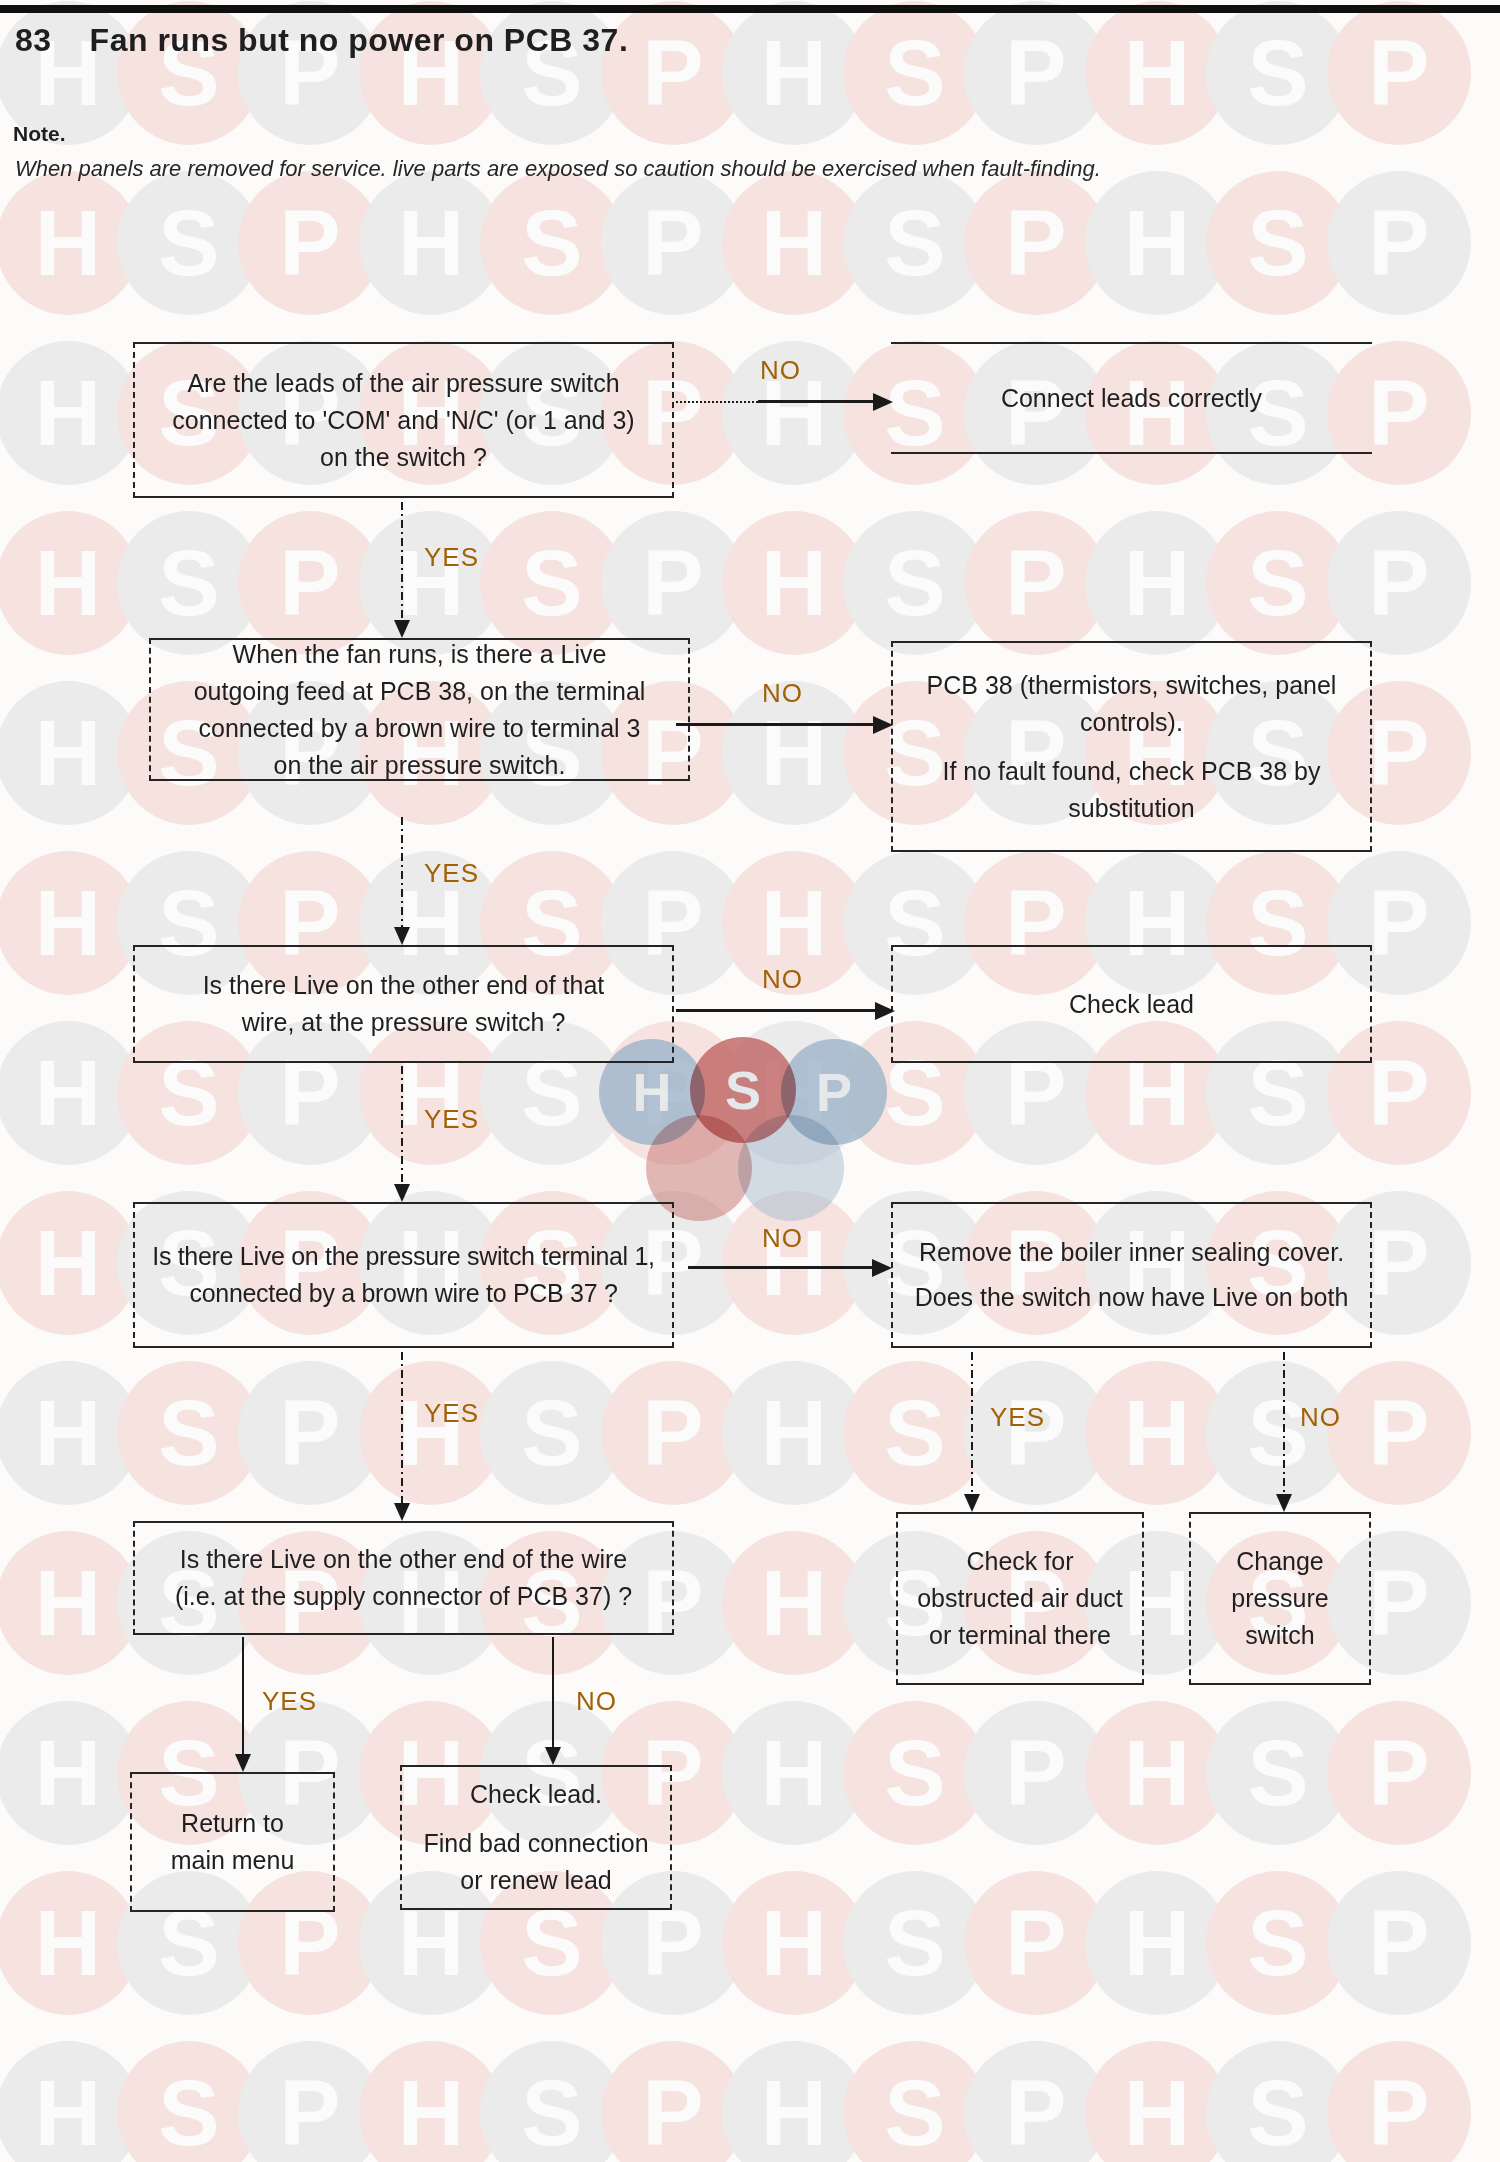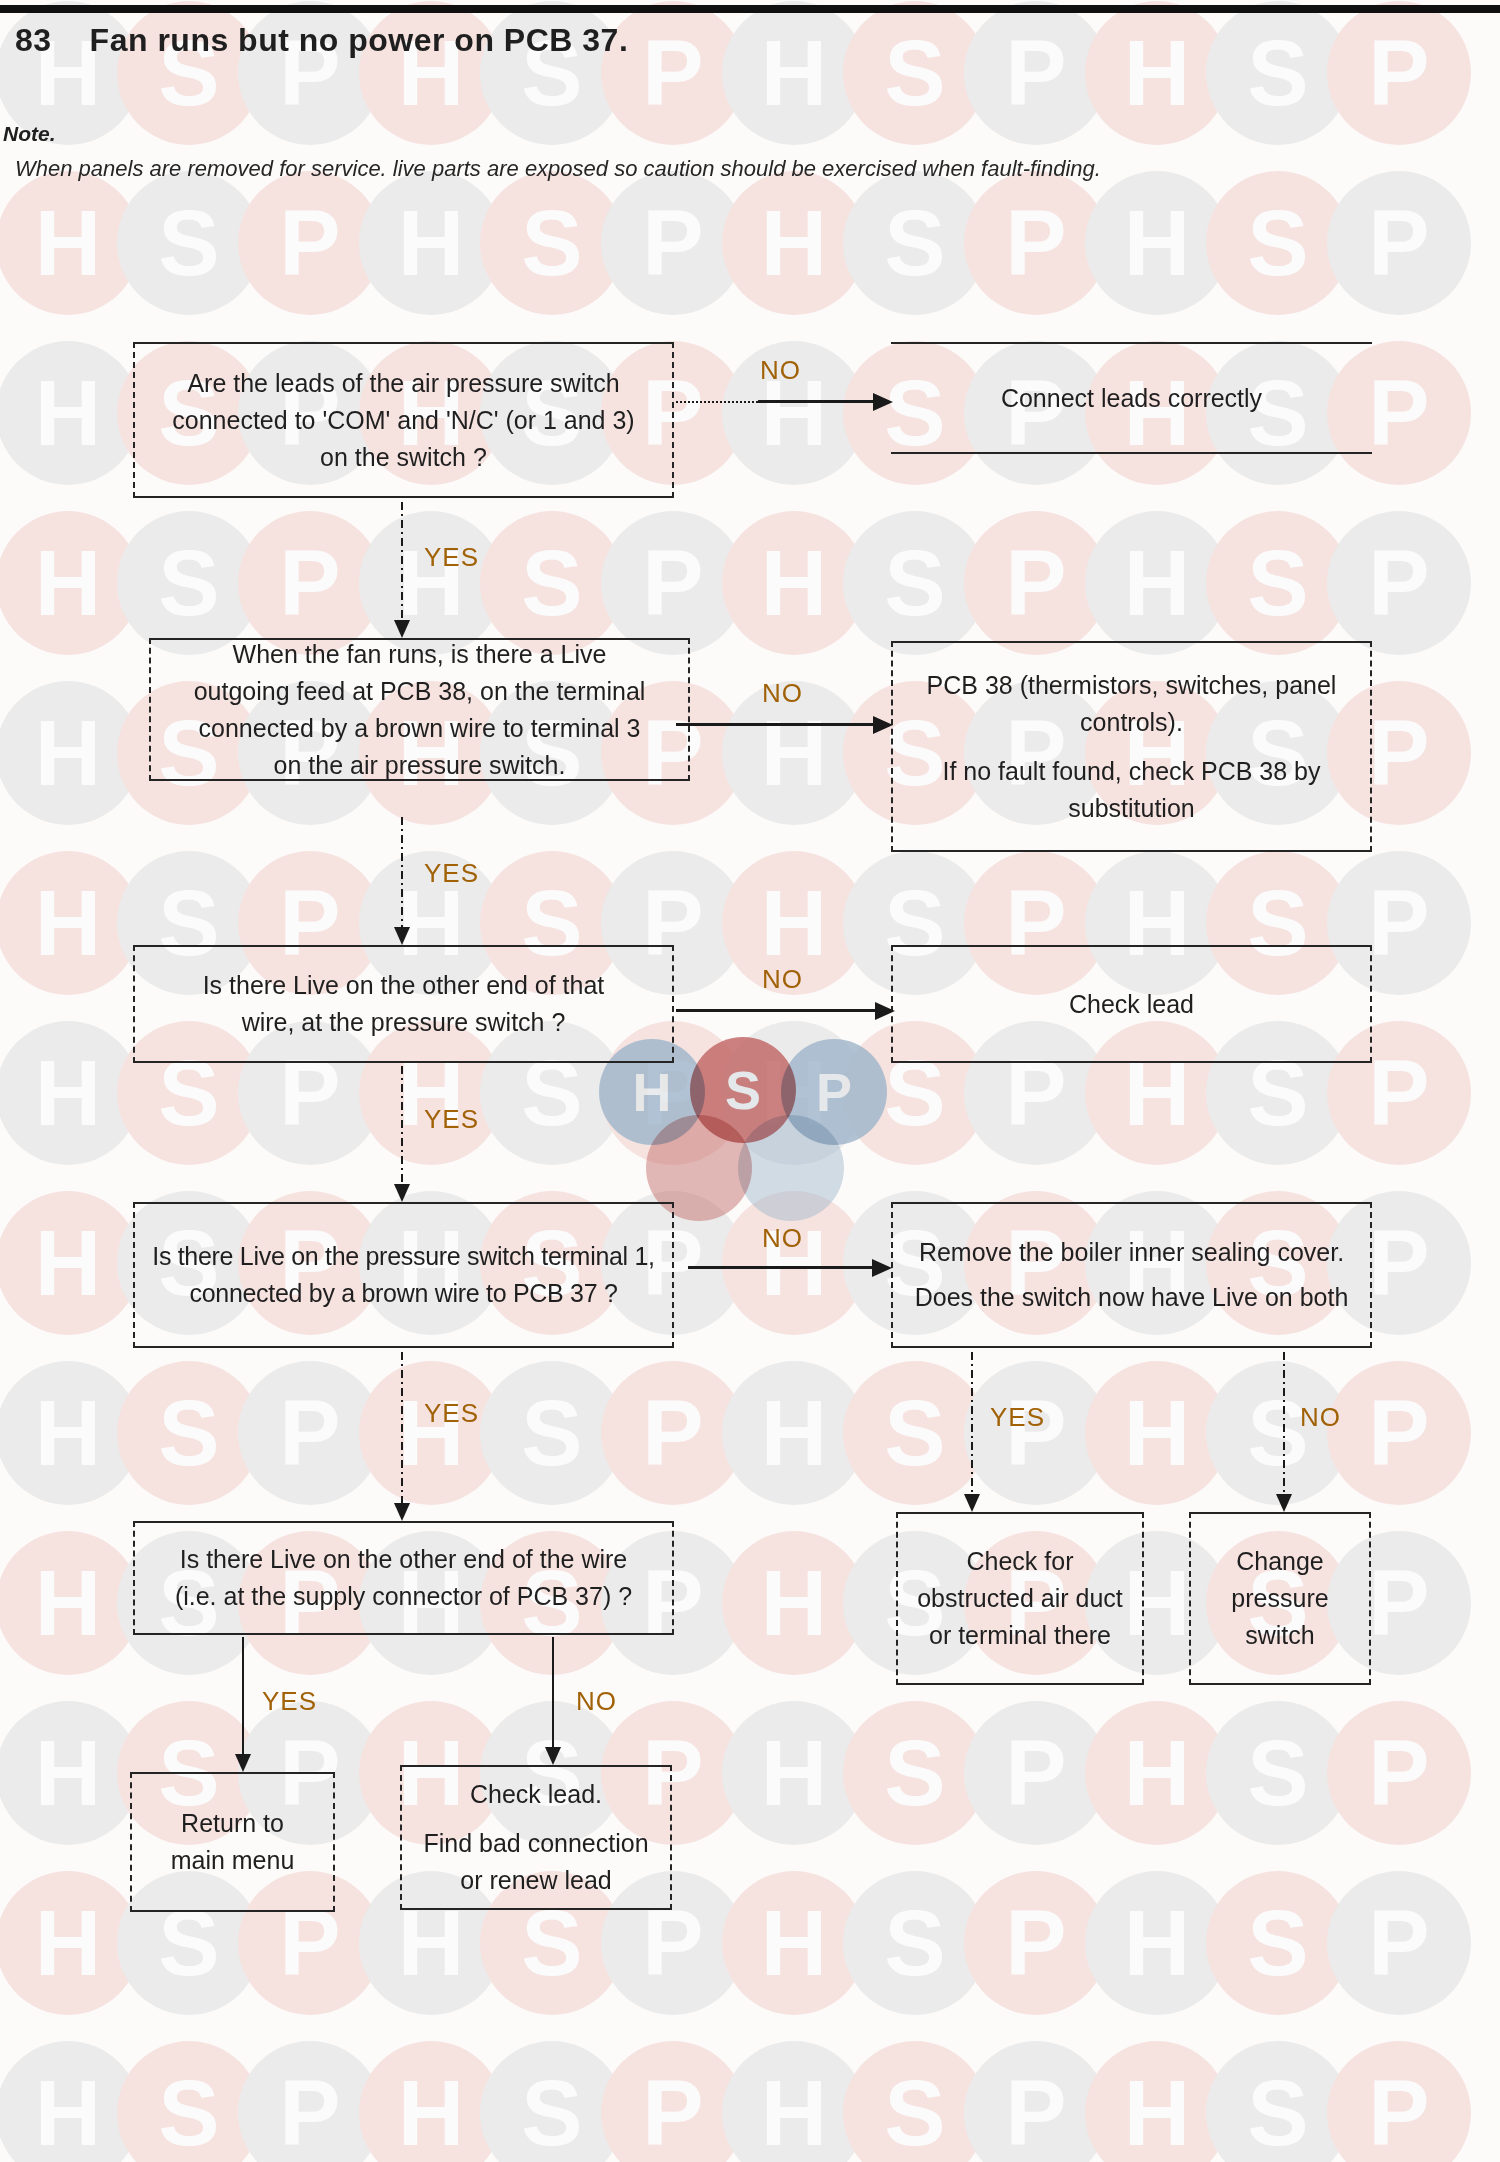--- a/index.html
+++ b/index.html
@@ -24,21 +24,21 @@
     font-weight:bold;font-size:54px;mix-blend-mode:multiply;opacity:.8;
     color:var(--logo-letter);
   }
   .logo-blue{background:var(--logo-blue);}
   .logo-red{background:var(--logo-red);}
   .logo-faint{opacity:.45;}
   
   #top-rule{position:absolute;left:0;top:5px;width:1500px;height:8px;background:#101010;z-index:2;}
   #title-row{position:absolute;left:15px;top:22px;z-index:3;display:flex;gap:38px;
     font-size:32px;font-weight:bold;letter-spacing:.5px;}
-  #note-label{position:absolute;left:3px;top:122px;z-index:3;font-size:21px;font-weight:bold;font-style:italic;}
+  #note-label{position:absolute;left:13px;top:122px;z-index:3;font-size:21px;font-weight:bold;}
   #note-text{position:absolute;left:15px;top:156px;z-index:3;font-size:22px;font-style:italic;color:#262626;}
   
   .fc{position:absolute;z-index:2;}
   .fc-box{
     box-sizing:border-box;background:transparent;
     border-top:2px solid #242424;border-bottom:2px solid #242424;
     border-left:2px dashed #242424;border-right:2px dashed #242424;
     display:flex;flex-direction:column;align-items:center;justify-content:center;
     text-align:center;font-size:25px;line-height:37px;padding:0 6px;
   }

